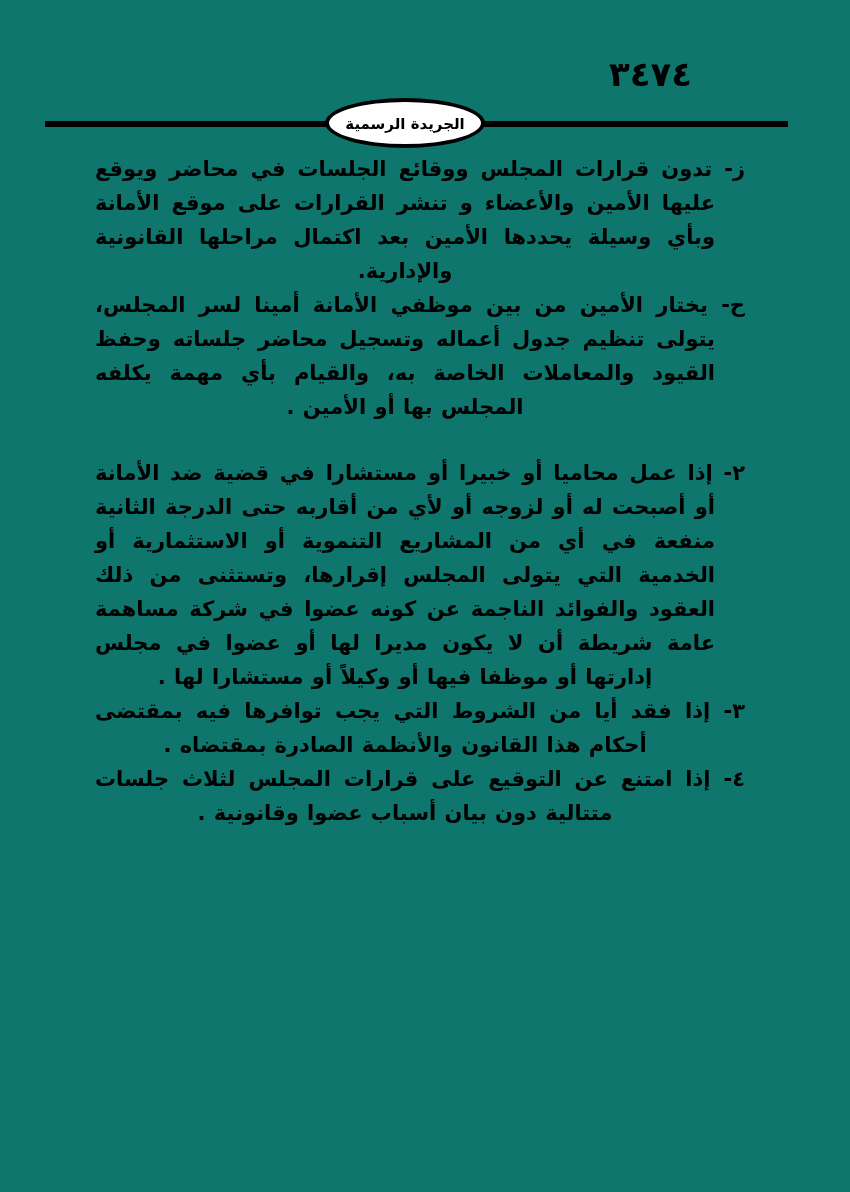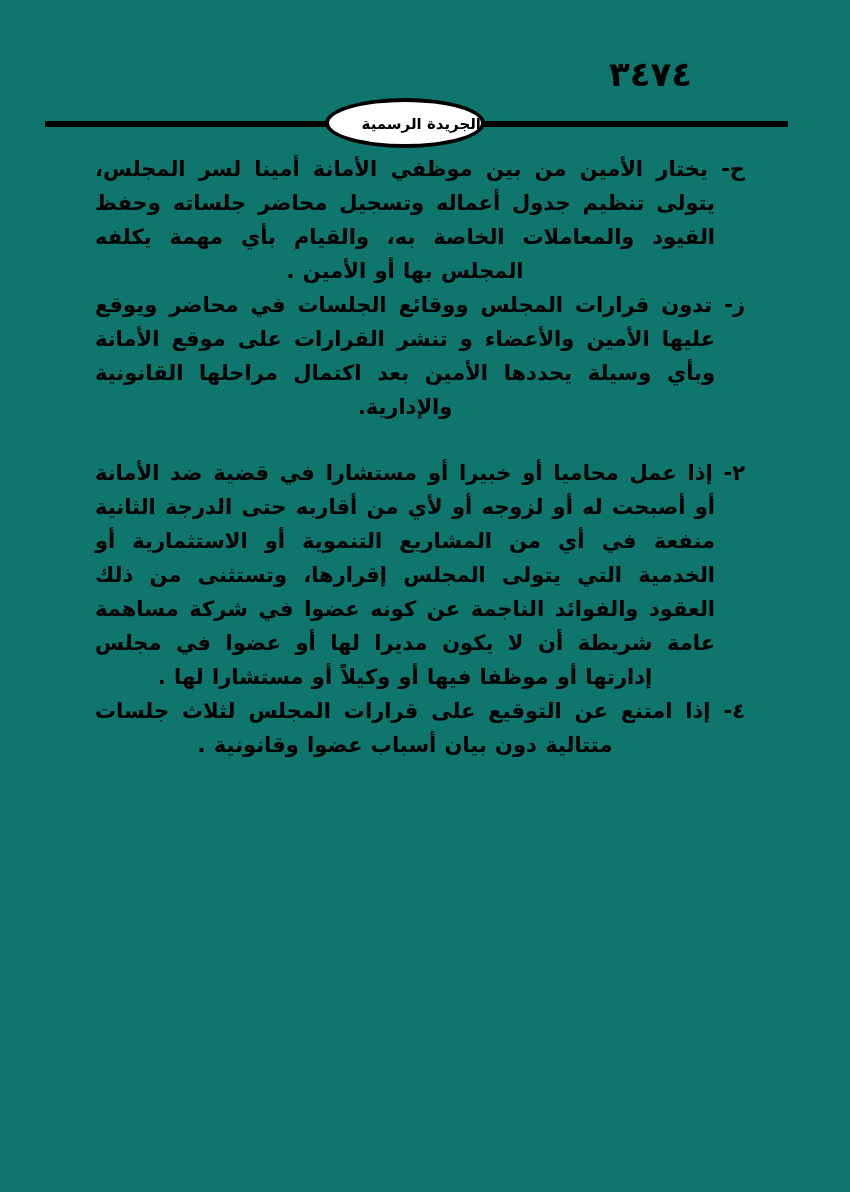--- a/index.html
+++ b/index.html
@@ -44,20 +44,21 @@
     position: absolute;
     top: 98px;
     left: 325px;
     width: 160px;
     height: 50px;
     background: #ffffff;
     border: 4px solid #000000;
     border-radius: 50%;
     display: flex;
     align-items: center;
+    justify-content: center;
     box-sizing: border-box;
   }
   .oval-text {
     font-size: 15px;
     font-weight: bold;
     white-space: nowrap;
     padding-top: 2px;
   }
   .content {
     position: absolute;
@@ -93,38 +94,42 @@
   <div class="header">
     <div class="rule"></div>
     <div class="oval">
       <span class="oval-text">الجريدة الرسمية</span>
     </div>
   </div>
 
   <div class="content">
 
     <p class="para">
-      <span class="marker">ح-</span>
-      <span>يختار الأمين من بين موظفي الأمانة أمينا لسر المجلس، يتولى تنظيم جدول أعماله وتسجيل محاضر جلساته وحفظ القيود والمعاملات الخاصة به، والقيام بأي مهمة يكلفه المجلس بها أو الأمين .</span>
+      <span class="marker">ز-</span>
+      <span>تدون قرارات المجلس ووقائع الجلسات في محاضر ويوقع عليها الأمين والأعضاء و تنشر القرارات على موقع الأمانة وبأي وسيلة يحددها الأمين بعد اكتمال مراحلها القانونية والإدارية.</span>
     </p>
 
     <p class="para">
-      <span class="marker">ز-</span>
-      <span>تدون قرارات المجلس ووقائع الجلسات في محاضر ويوقع عليها الأمين والأعضاء و تنشر القرارات على موقع الأمانة وبأي وسيلة يحددها الأمين بعد اكتمال مراحلها القانونية والإدارية.</span>
+      <span class="marker">ح-</span>
+      <span>يختار الأمين من بين موظفي الأمانة أمينا لسر المجلس، يتولى تنظيم جدول أعماله وتسجيل محاضر جلساته وحفظ القيود والمعاملات الخاصة به، والقيام بأي مهمة يكلفه المجلس بها أو الأمين .</span>
     </p>
 
     <div class="article">
 
 
 
       <p class="para">
         <span class="marker">٢-</span>
         <span>إذا عمل محاميا أو خبيرا أو مستشارا في قضية ضد الأمانة أو أصبحت له أو لزوجه أو لأي من أقاربه حتى الدرجة الثانية منفعة في أي من المشاريع التنموية أو الاستثمارية أو الخدمية التي يتولى المجلس إقرارها، وتستثنى من ذلك العقود والفوائد الناجمة عن كونه عضوا في شركة مساهمة عامة شريطة أن لا يكون مديرا لها أو عضوا في مجلس إدارتها أو موظفا فيها أو وكيلاً أو مستشارا لها .</span>
       </p>
 
+      <p class="para">
+        <span class="marker">٣-</span>
+        <span>إذا فقد أيا من الشروط التي يجب توافرها فيه بمقتضى أحكام هذا القانون والأنظمة الصادرة بمقتضاه .</span>
+      </p>
 
       <p class="para">
         <span class="marker">٤-</span>
         <span>إذا امتنع عن التوقيع على قرارات المجلس لثلاث جلسات متتالية دون بيان أسباب عضوا وقانونية .</span>
       </p>
 
     </div>
   </div>
 </div>
 

